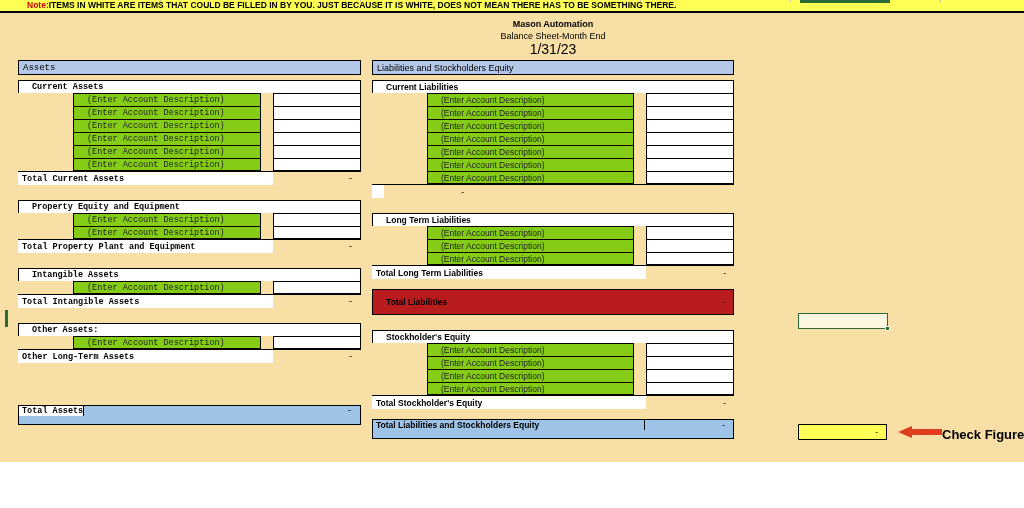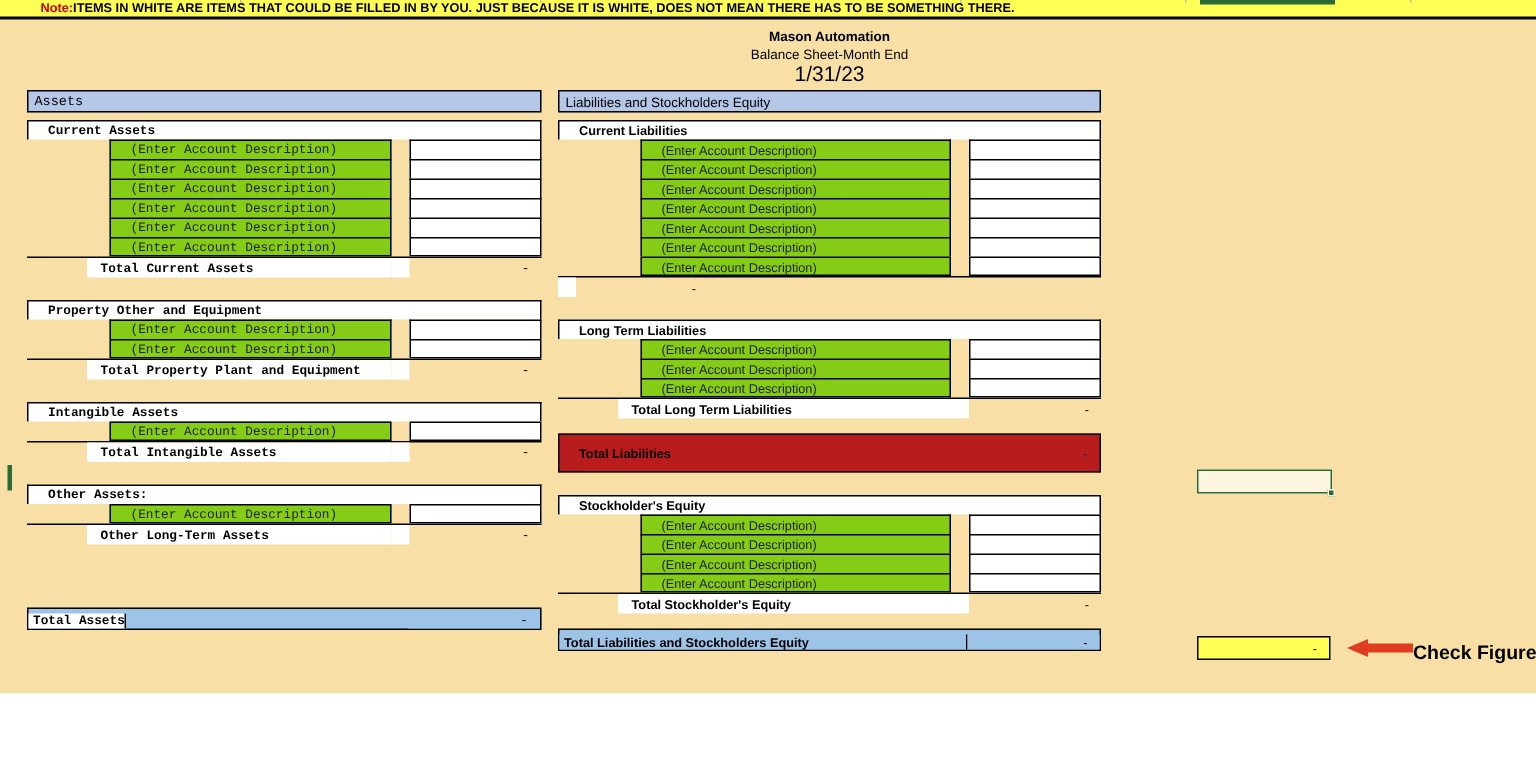--- a/index.html
+++ b/index.html
@@ -146,42 +146,41 @@
 
   
   .total {
     height: 14px;
     border-top: 1.4px solid #000;
     box-sizing: border-box;
   }
   .total .lbl {
     font-weight: bold;
     background: #ffffff;
-    padding-left: 9px;
-    margin-left: 40px;
+    padding-left: 4px;
   }
   .total .num { background: transparent; }
   .total .gap { background: #ffffff; }
 
   
   .bluebar {
     height: 26px;
     background: #b91c1c;
     border: 1.6px solid #000;
     box-sizing: border-box;
     display: flex;
     align-items: center;
   }
   .bluebar .lbl { font-weight: bold; background: transparent; border: none; }
   .bluebar .num { background: transparent; }
 
   .grandtotal {
-    height: 15px;
+    height: 20px;
     display: flex;
-    align-items: flex-end;
+    align-items: flex-start;
     border: 1.6px solid #000;
     box-sizing: border-box;
     background: #9dc3e6;
   }
   .grandtotal .gt-label {
     display: flex; align-items: center;
     padding-left: 3px;
     font-weight: bold;
     font-size: 8.5px;
     background: #ffffff;
@@ -328,21 +327,21 @@
       <div class="lbl">Total Current Assets</div>
       <div class="gap"></div>
       <div class="num">-</div>
     </div>
   </div>
 
   <div class="spacer10"></div>
 
   <div class="grp">
     <div class="row grp-head">
-      <div class="lbl">Property Other and Equipment</div>
+      <div class="lbl">Property Equity and Equipment</div>
     </div>
     <div class="row acct">
       <div class="indent"></div>
       <div class="lbl">(Enter Account Description)</div>
       <div class="gap"></div>
       <div class="num"></div>
     </div>
     <div class="row acct last">
       <div class="indent"></div>
       <div class="lbl">(Enter Account Description)</div>

